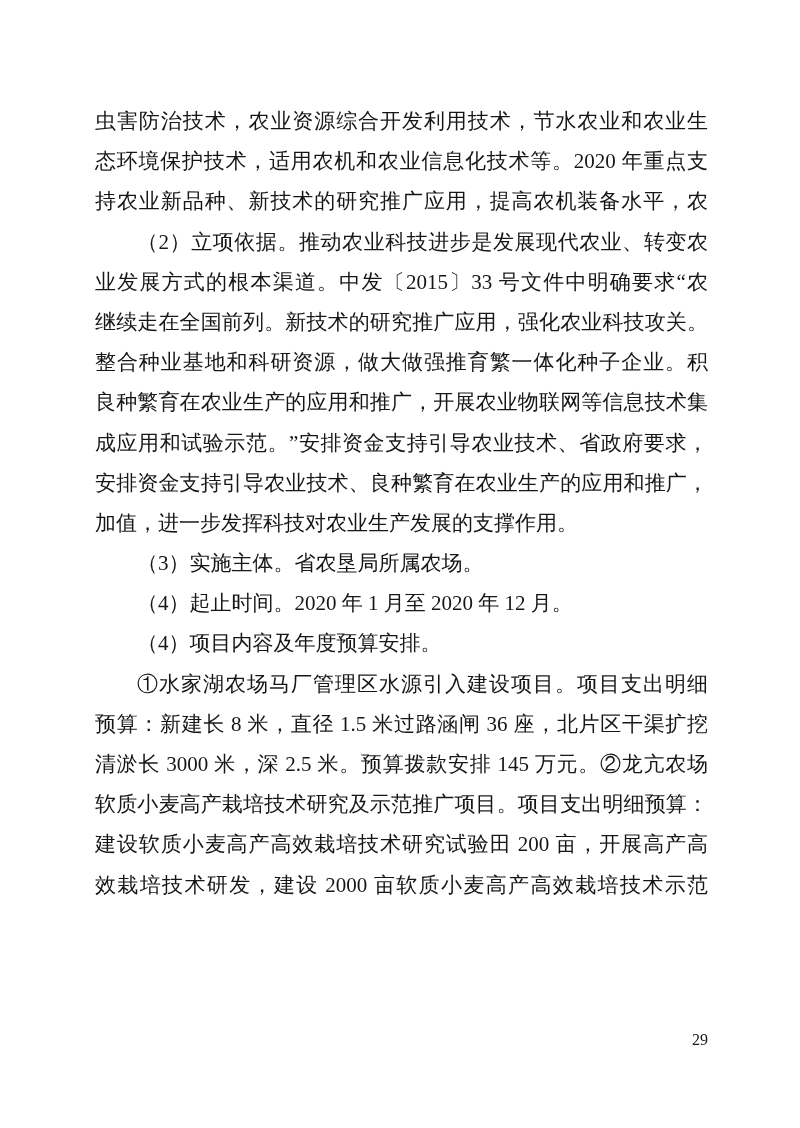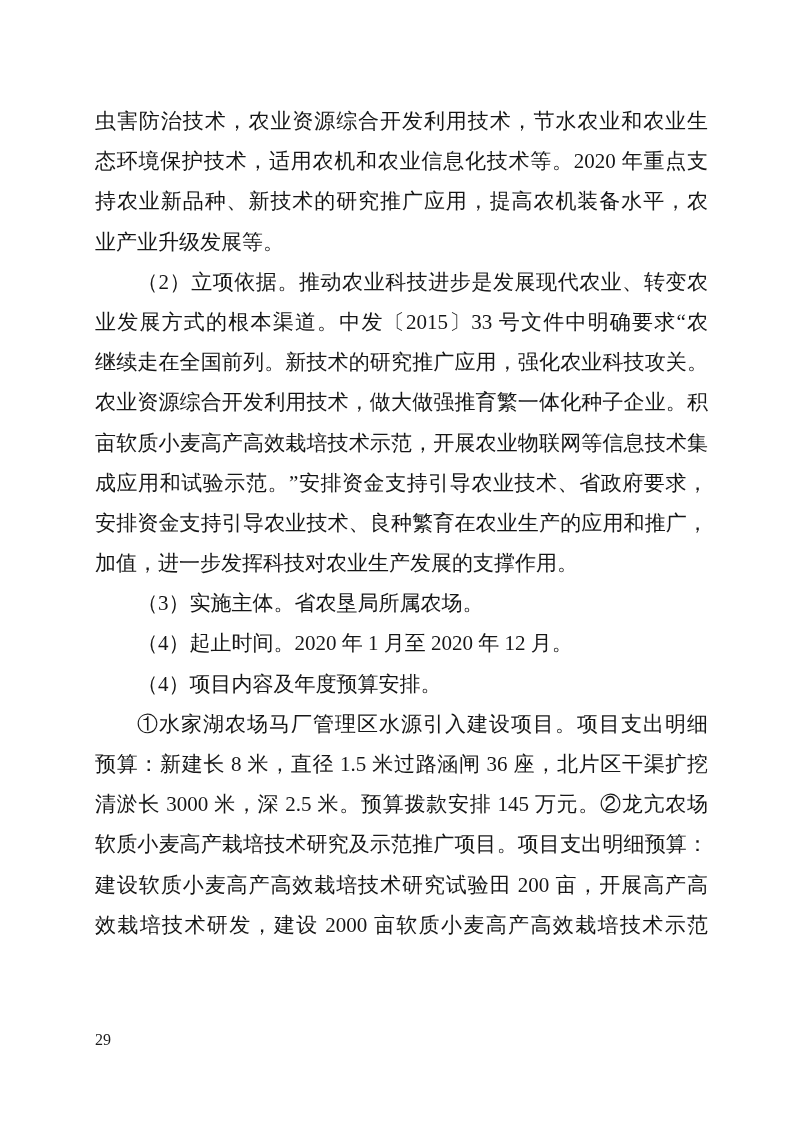--- a/index.html
+++ b/index.html
@@ -32,40 +32,39 @@
     overflow: hidden;
     white-space: normal;
   }
   .line.just { text-align-last: justify; }
   .line.ind  { text-indent: 2em; }
   .page-number {
     position: absolute;
     left: 95px;
     top: 1030px;
     width: 613px;
-    text-align: left;
+    text-align: right;
     font-size: 16px;
     line-height: 20px;
     color: #1c1c1c;
   }
 </style>
 </head>
 <body>
 
 <div class="page">
   <div class="doc-body" id="doc-body">
       <div class="line just">虫害防治技术，农业资源综合开发利用技术，节水农业和农业生</div>
       <div class="line just">态环境保护技术，适用农机和农业信息化技术等。2020 年重点支</div>
       <div class="line just">持农业新品种、新技术的研究推广应用，提高农机装备水平，农</div>
-      <div class="line">业产业升级发展等。</div>
       <div class="line just ind">（2）立项依据。推动农业科技进步是发展现代农业、转变农</div>
       <div class="line just">业发展方式的根本渠道。中发〔2015〕33 号文件中明确要求“农</div>
       <div class="line just">继续走在全国前列。新技术的研究推广应用，强化农业科技攻关。</div>
-      <div class="line just">农业资源综合开发利用技术，做大做强推育繁一体化种子企业。积</div>
-      <div class="line just">亩软质小麦高产高效栽培技术示范，开展农业物联网等信息技术集</div>
+      <div class="line just">整合种业基地和科研资源，做大做强推育繁一体化种子企业。积</div>
+      <div class="line just">良种繁育在农业生产的应用和推广，开展农业物联网等信息技术集</div>
       <div class="line just">成应用和试验示范。”安排资金支持引导农业技术、省政府要求，</div>
       <div class="line just">安排资金支持引导农业技术、良种繁育在农业生产的应用和推广，</div>
       <div class="line">加值，进一步发挥科技对农业生产发展的支撑作用。</div>
       <div class="line ind">（3）实施主体。省农垦局所属农场。</div>
       <div class="line ind">（4）起止时间。2020 年 1 月至 2020 年 12 月。</div>
       <div class="line ind">（4）项目内容及年度预算安排。</div>
       <div class="line just ind">①水家湖农场马厂管理区水源引入建设项目。项目支出明细</div>
       <div class="line just">预算：新建长 8 米，直径 1.5 米过路涵闸 36 座，北片区干渠扩挖</div>
       <div class="line just">清淤长 3000 米，深 2.5 米。预算拨款安排 145 万元。②龙亢农场</div>
       <div class="line just">软质小麦高产栽培技术研究及示范推广项目。项目支出明细预算：</div>

